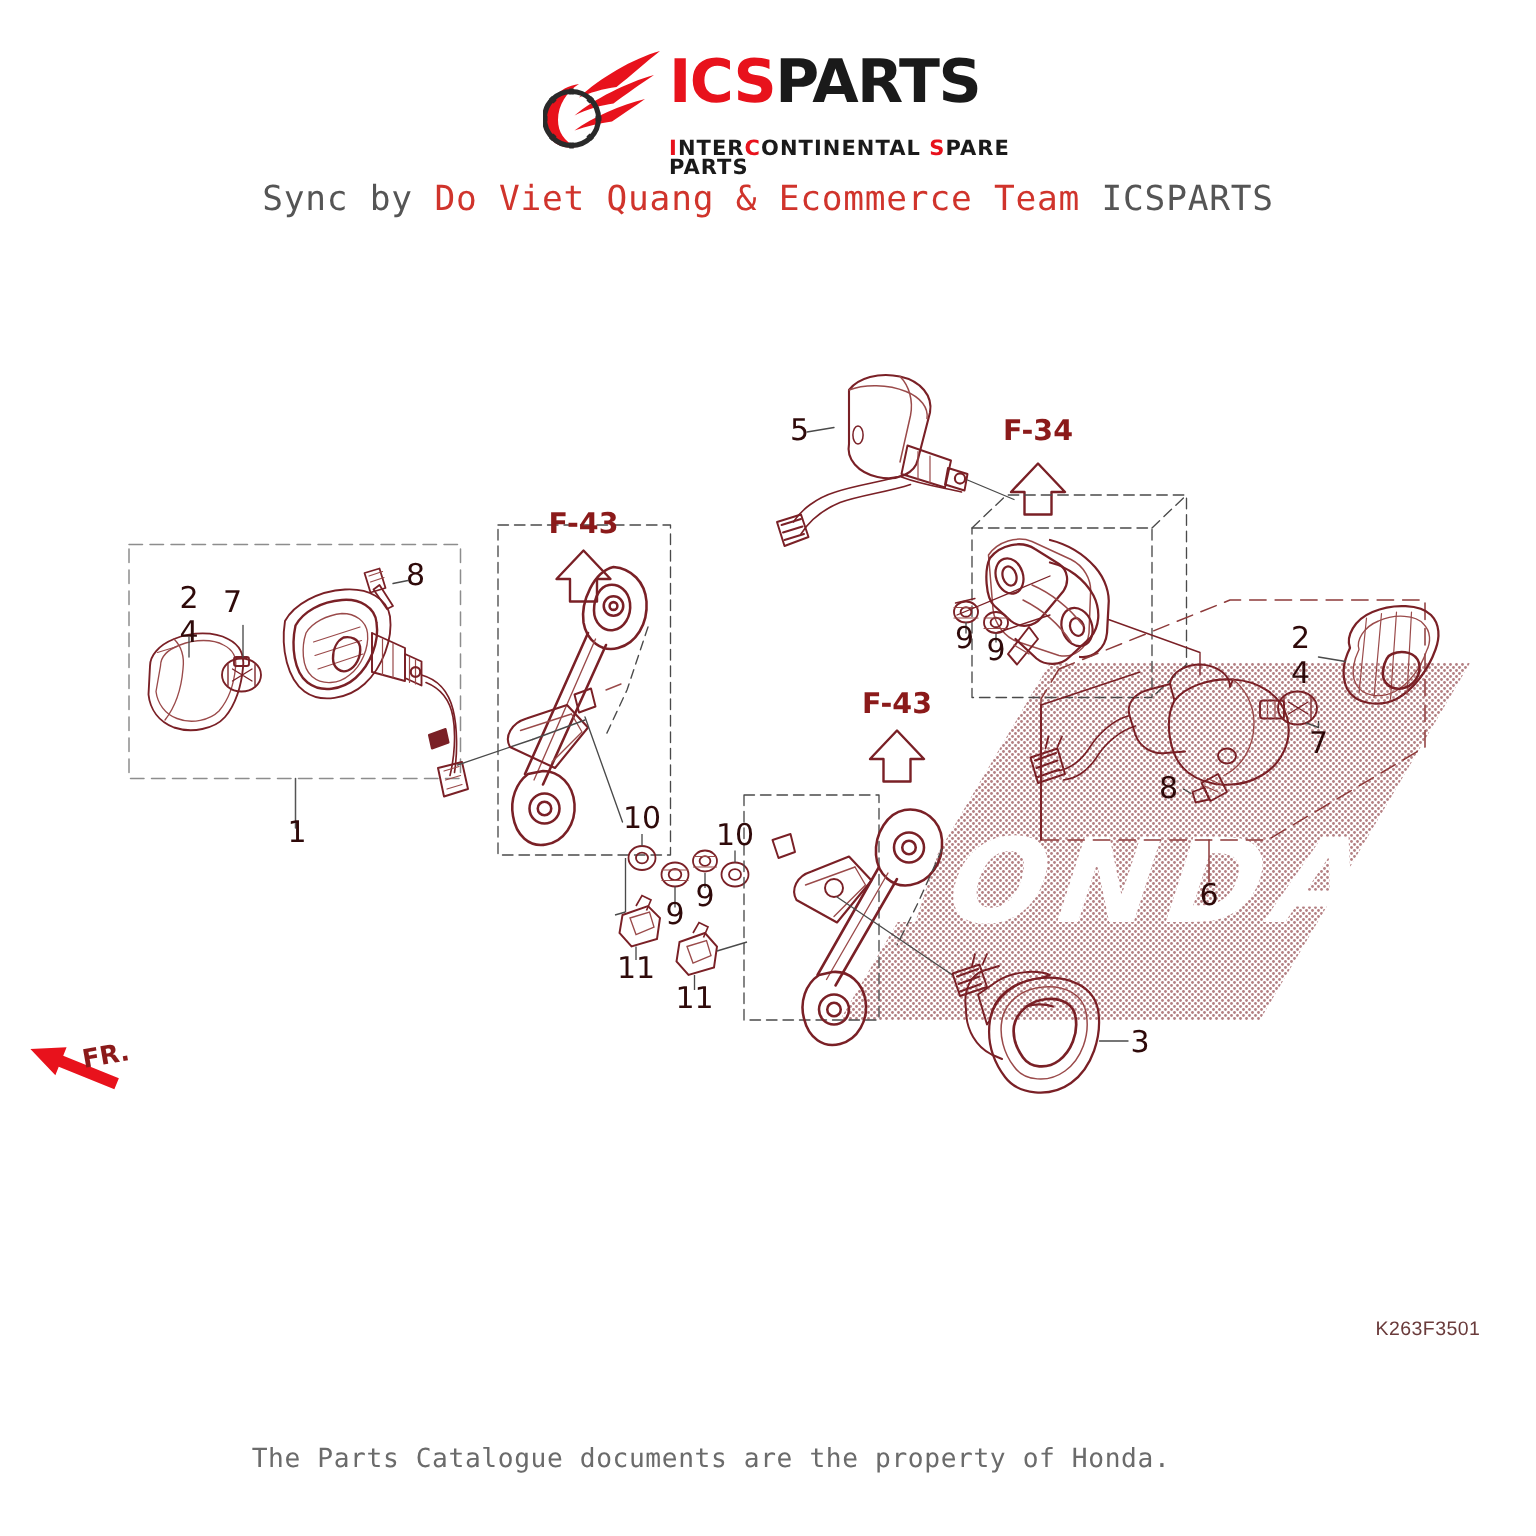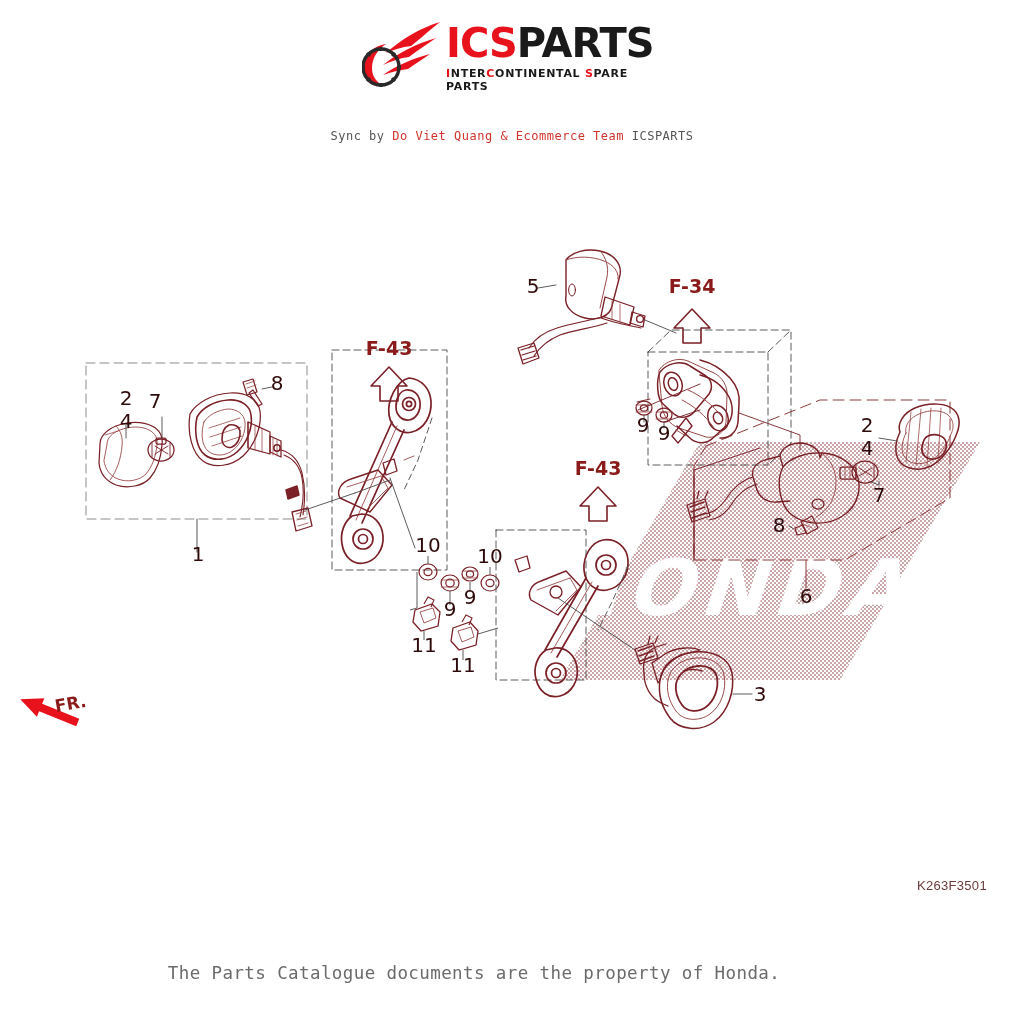--- a/index.html
+++ b/index.html
@@ -4,35 +4,35 @@
 <style>
   html,body{margin:0;padding:0;}
   body{
     width:1024px;height:1024px;background:#ffffff;
     font-family:"DejaVu Sans Mono", monospace;
     overflow:hidden;position:relative;
   }
   #root{position:absolute;inset:0;}
 
   
-  .header{position:absolute;left:0;top:0;width:828px;height:150px;}
+  .header{position:absolute;left:0;top:12px;width:828px;height:150px;}
   .logo-wrap{position:absolute;left:362px;top:18px;width:300px;height:72px;}
   .logo-mark{position:absolute;left:0;top:2px;width:78px;height:68px;}
   .logo-text{position:absolute;left:84px;top:4px;}
   .logo-ics{font-family:"DejaVu Sans",sans-serif;font-weight:bold;font-size:40px;
     letter-spacing:-1px;line-height:42px;}
   .logo-ics .c-red{color:#e8121c;}
   .logo-ics .c-blk{color:#1a1a1a;}
-  .logo-sub{font-family:"DejaVu Sans",sans-serif;font-weight:bold;font-size:11px;
-    letter-spacing:0.7px;margin-top:3px;line-height:13px;}
+  .logo-sub{font-family:"DejaVu Sans",sans-serif;font-weight:bold;font-size:14px;
+    letter-spacing:0.7px;margin-top:17px;line-height:13px;}
   .logo-sub .c-red{color:#e8121c;}
   .logo-sub .c-blk{color:#1a1a1a;}
 
   .sync-line{position:absolute;left:0;top:108px;width:1024px;text-align:center;
-    font-size:12px;letter-spacing:0.5px;color:#555;white-space:pre;margin-top:21px;}
+    font-size:23px;letter-spacing:0.5px;color:#555;white-space:pre;}
   .sync-line .hl{color:#d0342c;}
 
   
   .footer{position:absolute;left:0;top:963px;width:948px;text-align:center;
     font-size:17.5px;letter-spacing:0.4px;color:#6b6b6b;}
 
   
   .stage{position:absolute;left:0;top:160px;width:1024px;height:620px;}
   .stage svg{position:absolute;left:0;top:0;}
 

